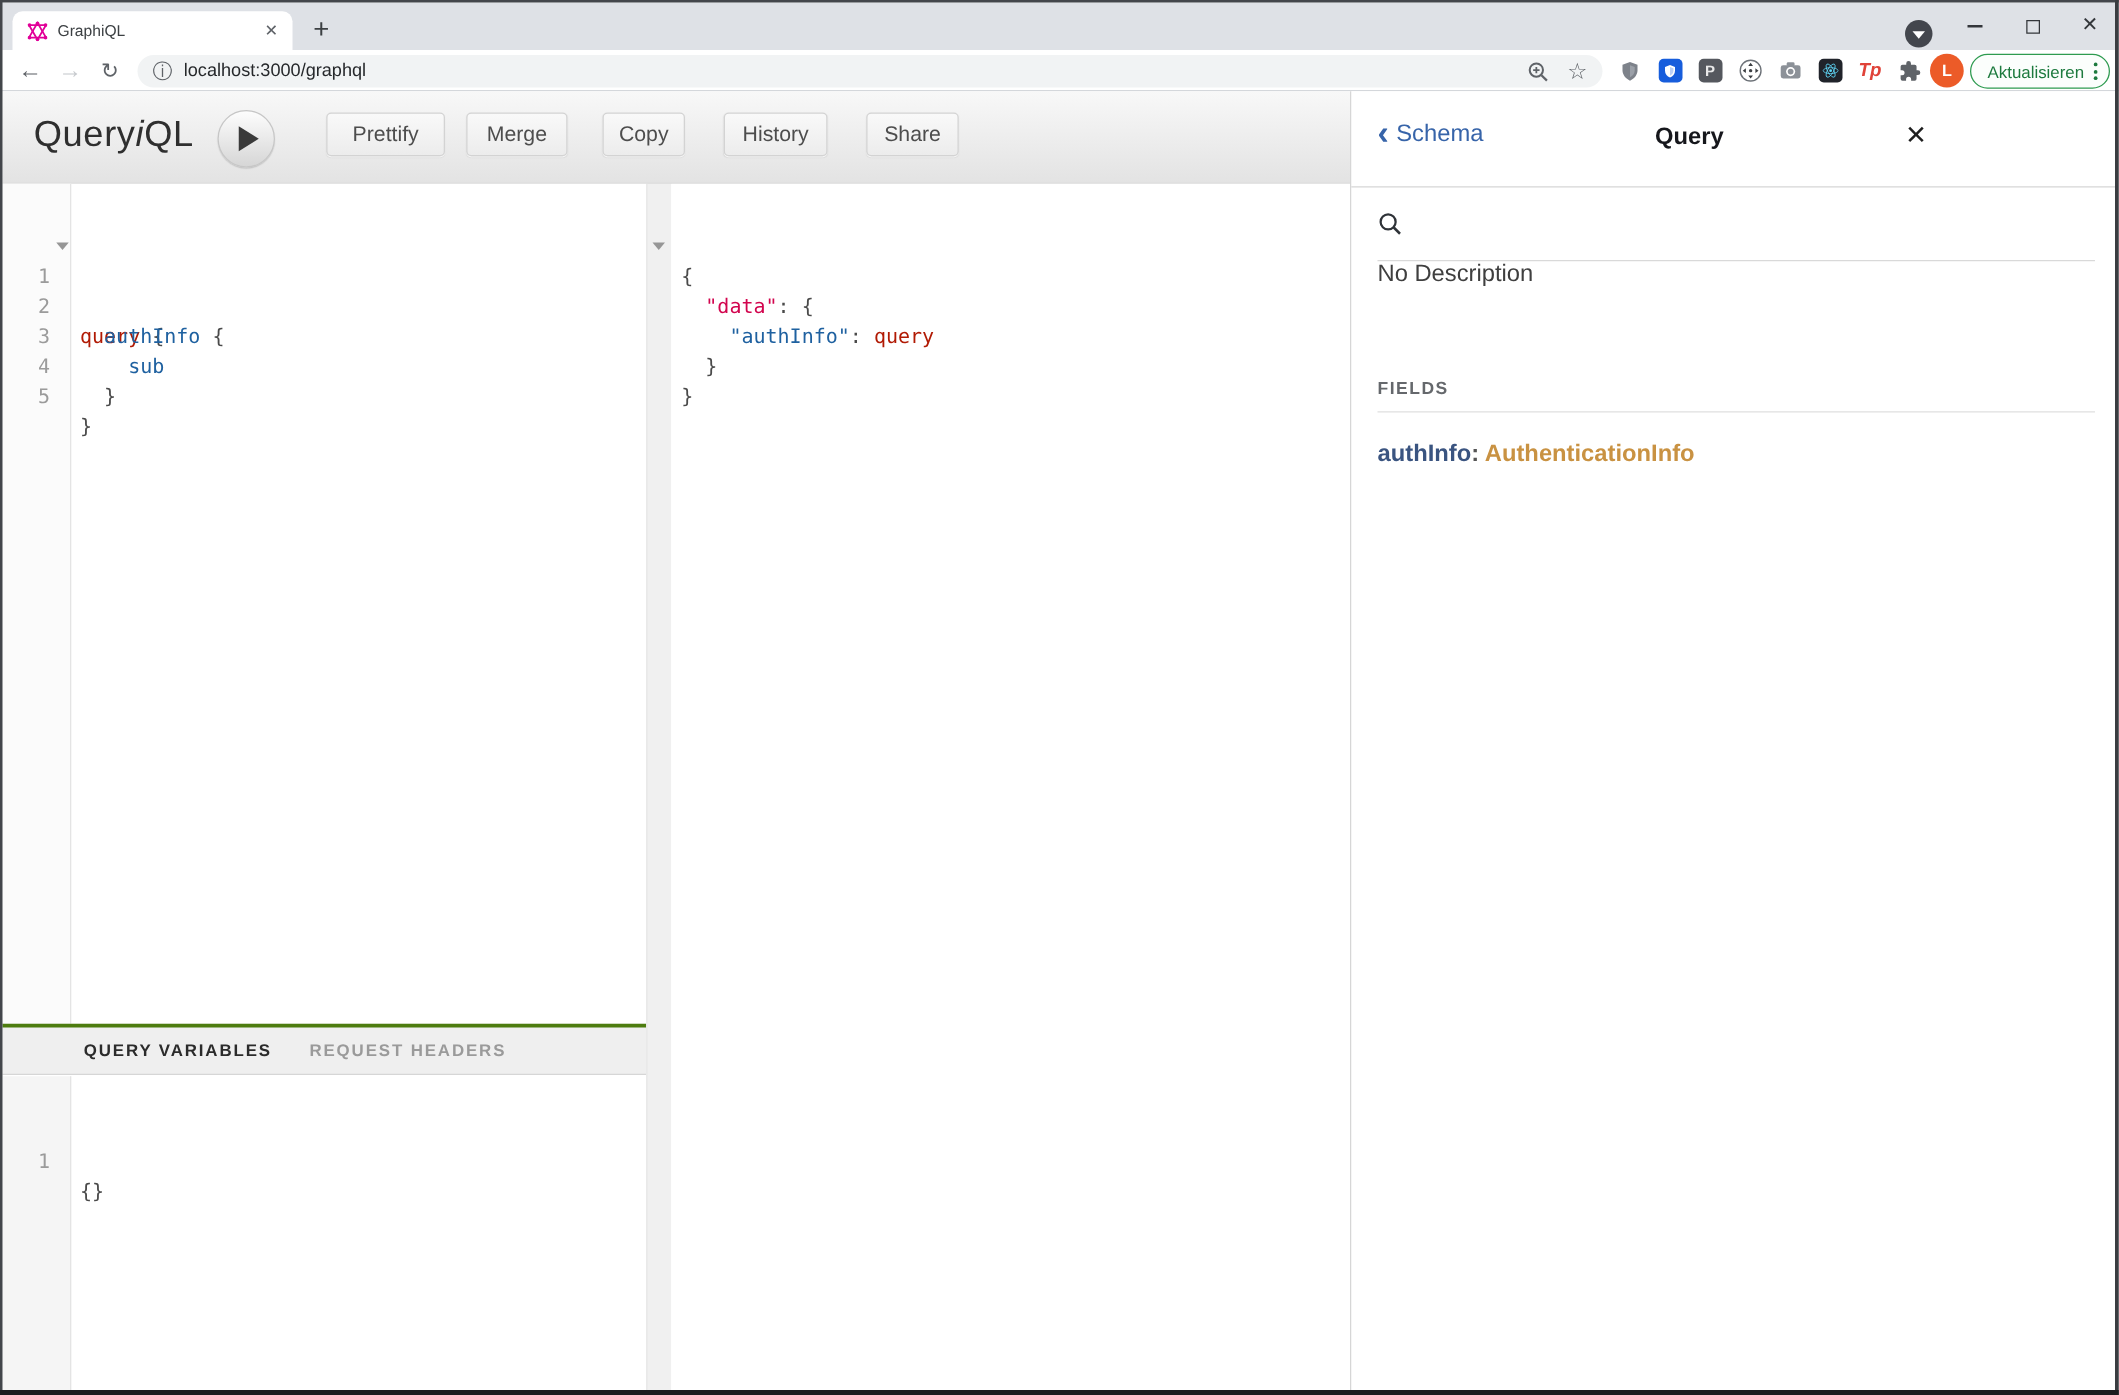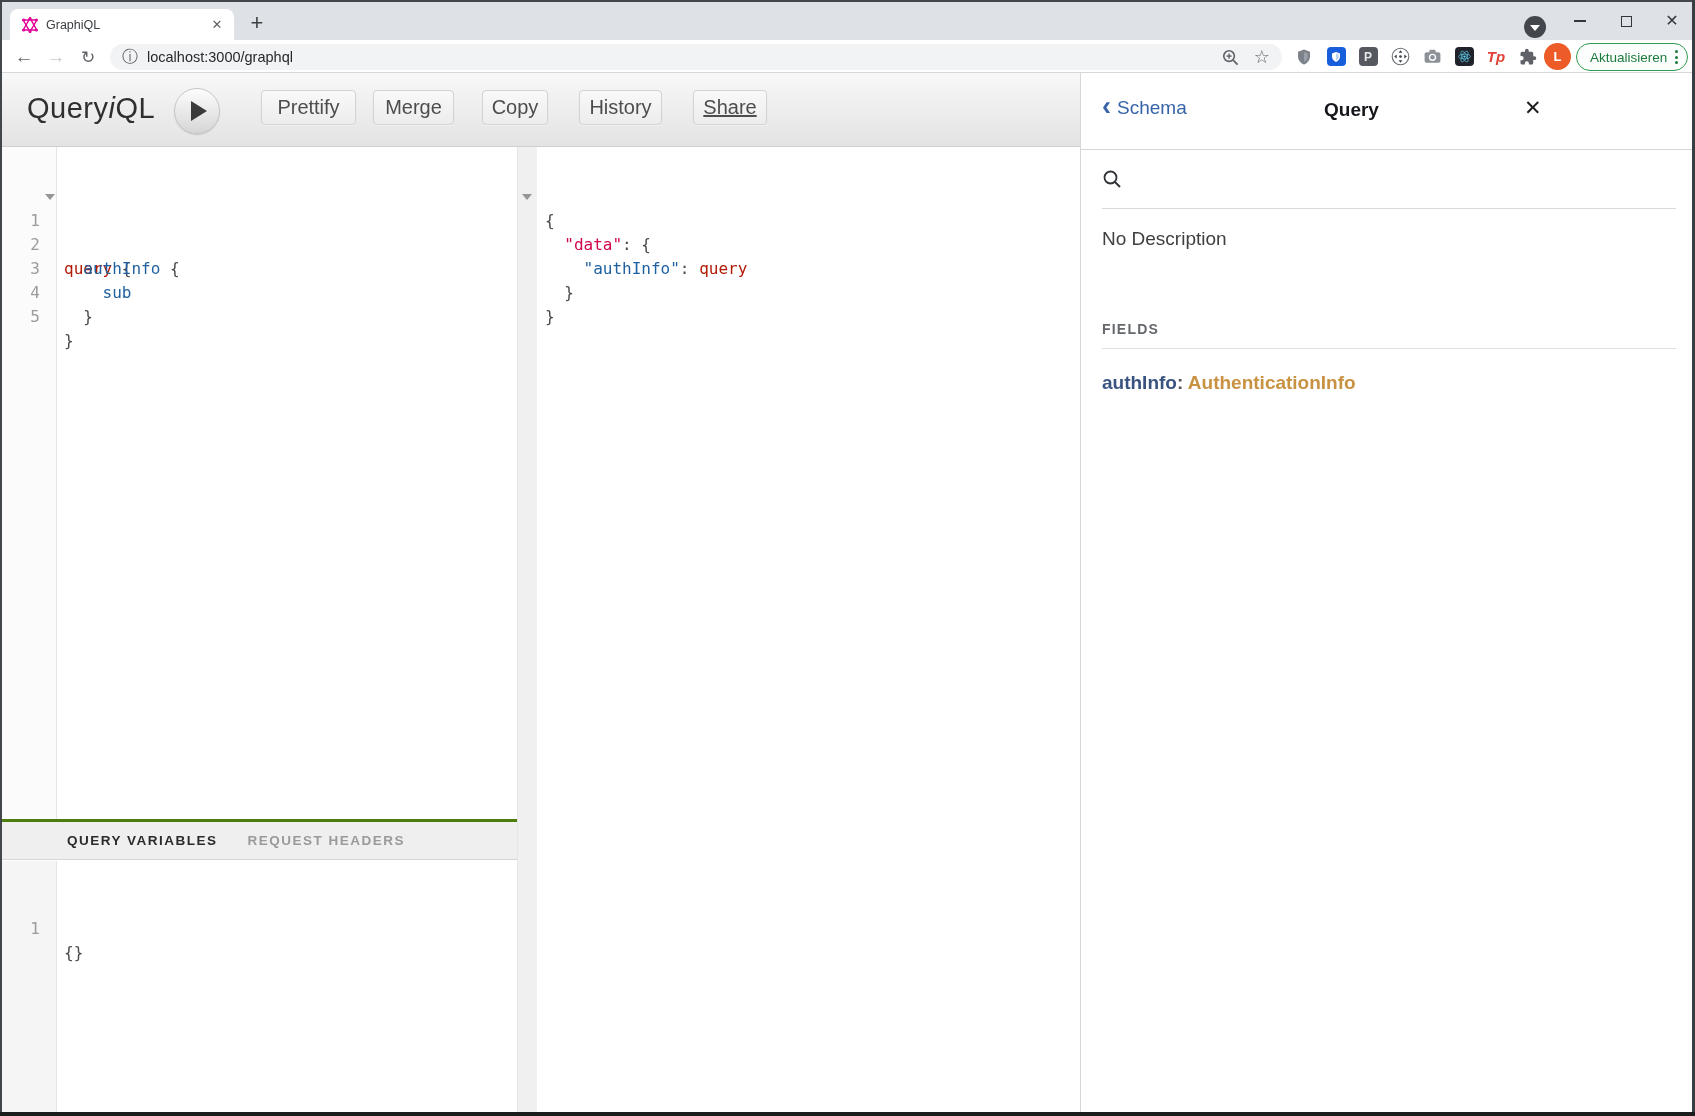--- a/index.html
+++ b/index.html
@@ -61,21 +61,21 @@
   .topbar { position:absolute; left:2px; top:73px; width:1078px; height:74px;
             background:linear-gradient(#f8f8f8,#e3e3e3); border-bottom:1px solid #d0d0d0; }
   .logo { position:absolute; left:25px; top:19px; font-size:29px; color:#2f2f2f; letter-spacing:.5px; }
   .logo em { font-style:italic; }
   .exec-btn { position:absolute; left:172px; top:15px; width:46px; height:46px; border-radius:50%;
               background:linear-gradient(#fdfdfd,#d6d6d6); border:1px solid #c6c6c6;
               box-shadow:0 1px 1px rgba(0,0,0,.15); display:flex; align-items:center; justify-content:center; }
   .exec-tri { width:0; height:0; border-top:10px solid transparent; border-bottom:10px solid transparent;
               border-left:16px solid #3a3a3a; margin-left:4px; }
   .tb-btn { position:absolute; top:17px; height:35px; background:linear-gradient(#f9f9f9,#ececec);
-            border:1px solid #d3d3d3; border-radius:4px; color:#4d4d4d; font-size:20px;
+            border:1px solid #d3d3d3; border-radius:4px; color:#4d4d4d; font-size:17px;
             display:flex; align-items:center; justify-content:center;
             box-shadow:0 1px 0 rgba(255,255,255,.7), 0 1px 1px rgba(0,0,0,.08); }
 
   
   .mono { font-family:"DejaVu Sans Mono","Liberation Mono",monospace; }
   .query-pane { position:absolute; left:2px; top:147px; width:515px; height:672px; background:#fff; }
   .gutter { position:absolute; left:0; top:0; width:55px; height:100%; background:#fbfbfb;
             border-right:1px solid #e4e4e4; }
   .code { position:absolute; left:0; top:38px; right:0; }
   .code-line { height:24px; line-height:24px; font-size:16px; white-space:pre; position:relative; }
@@ -112,21 +112,21 @@
                display:flex; align-items:center; gap:6px; }
   .docs-back .chev { font-size:27px; line-height:19px; font-weight:bold; margin-top:-3px; }
   .docs-title { position:absolute; left:243px; top:26px; font-size:19px; font-weight:bold; color:#16171c; }
   .docs-close { position:absolute; left:443px; top:23px; font-size:21px; color:#1e1e1e; }
   .search-row { position:absolute; left:21px; top:77px; width:574px; height:59px;
                 border-bottom:1px solid #d9d9d9; display:flex; align-items:center; }
   .search-input { border:none; outline:none; font-size:19px; color:#333; width:400px; margin-left:12px;
                   font-family:"Liberation Sans","DejaVu Sans",sans-serif; background:transparent; }
   .search-input::placeholder { color:#97999c; }
   .docs-body { position:absolute; left:21px; top:136px; width:574px; }
-  .no-desc { margin-top:19px; font-size:19px; color:#3f3f3f; }
+  .no-desc { font-size:19px; color:#3f3f3f; }
   .fields-heading { margin-top:71px; font-size:14px; font-weight:bold; letter-spacing:1.2px; color:#65686c; }
   .fields-divider { margin-top:11px; border-bottom:1px solid #e0e0e0; width:100%; }
   .field-row { margin-top:23px; font-size:19px;font-weight:bold; }
   .field-name { color:#3a5480; }
   .field-sep { color:#555; }
   .field-type { color:#c99242; }
   .field-desc { margin-top:31px; padding-left:7px; font-size:19px; color:#6b6b6b; }
 </style>
 </head>
 <body>
@@ -251,21 +251,21 @@
 
   <div class="topbar">
     <div class="logo"><span>Query</span><em>i</em><span>QL</span></div>
     <div class="exec-btn">
       <span class="exec-tri"></span>
     </div>
     <button class="tb-btn" style="left:259px; width:95px;">Prettify</button>
     <button class="tb-btn" style="left:371px; width:81px;">Merge</button>
     <button class="tb-btn" style="left:480px; width:66px;text-align:center;">Copy</button>
     <button class="tb-btn" style="left:577px; width:83px;">History</button>
-    <button class="tb-btn" style="left:691px; width:74px;text-decoration:underline;">Share</button>
+    <button class="tb-btn" style="left:691px; width:74px;">Share</button>
   </div>
 
   <div class="query-pane mono">
     <div class="gutter"></div>
     <div class="code">
       <div class="code-line">
         <span class="lnum">1</span>
         <span class="fold"></span>
         <span class="ltext"><span class="k">query</span><span class="p"> {</span></span>
       </div>

